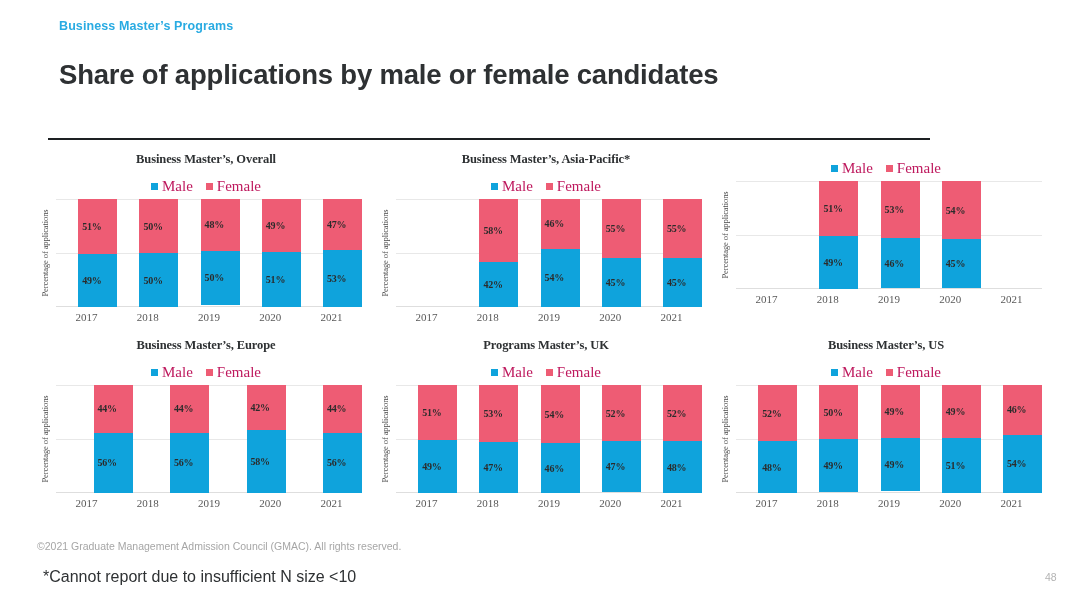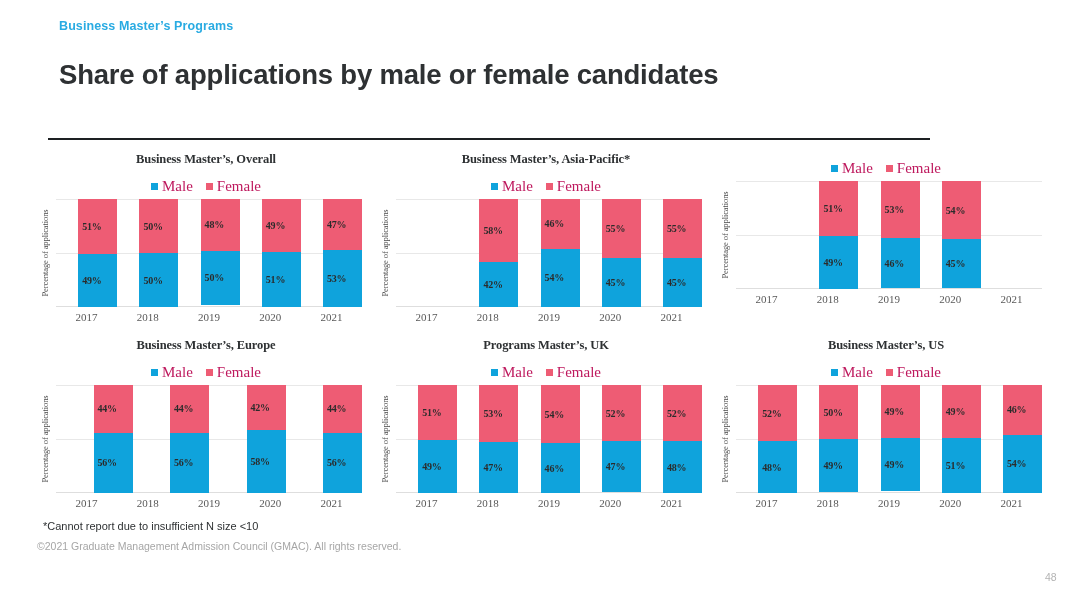--- a/index.html
+++ b/index.html
@@ -193,22 +193,22 @@
     flex: 1 1 0;
     text-align: center;
     font-size: 11px;
     color: #595959;
   }
 
   
   .footnote {
     position: absolute;
     left: 43px;
-    top: 520px;
-    font-size: 11px;
+    top: 568px;
+    font-size: 16px;
     color: #2E3133;
     white-space: nowrap;
   }
   .copyright {
     position: absolute;
     left: 37px;
     top: 540px;
     font-size: 10.5px;
     color: #a6a6a6;
     white-space: nowrap;

